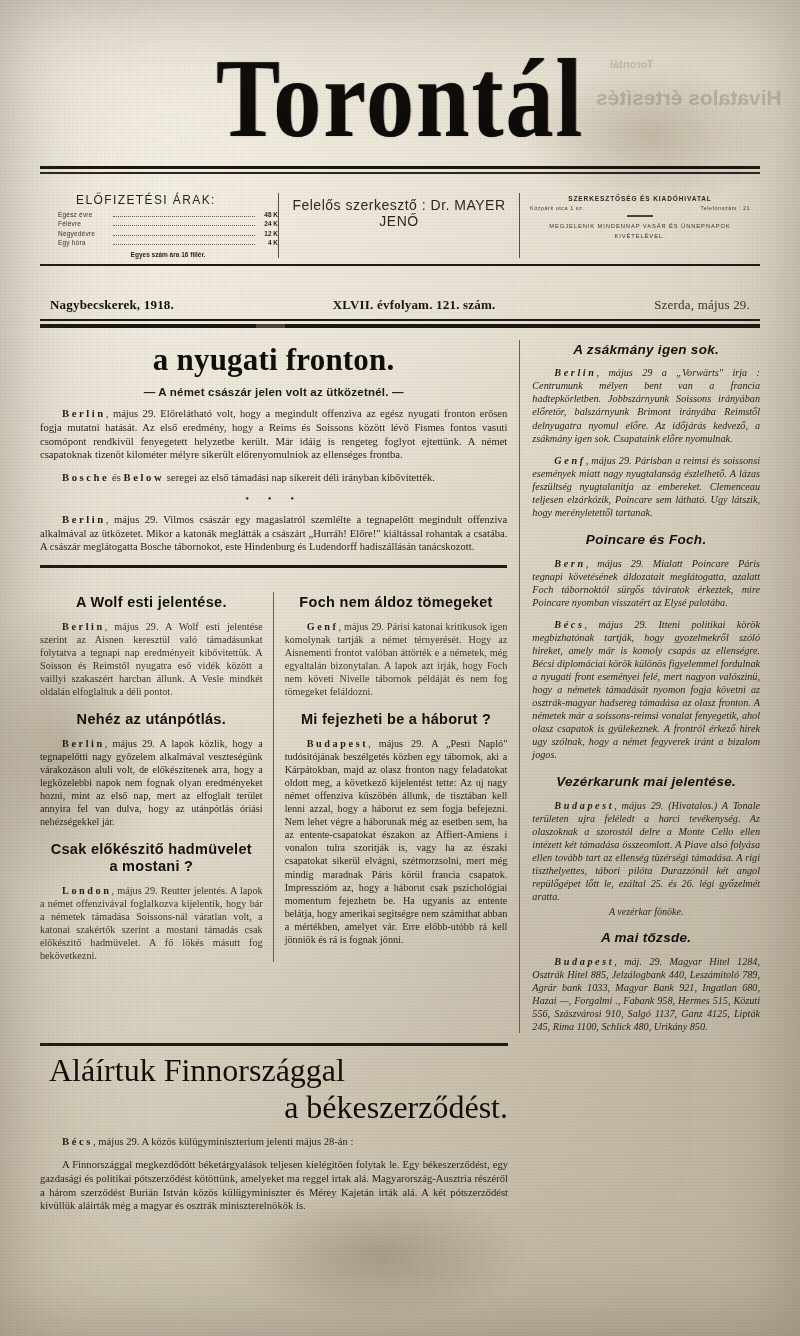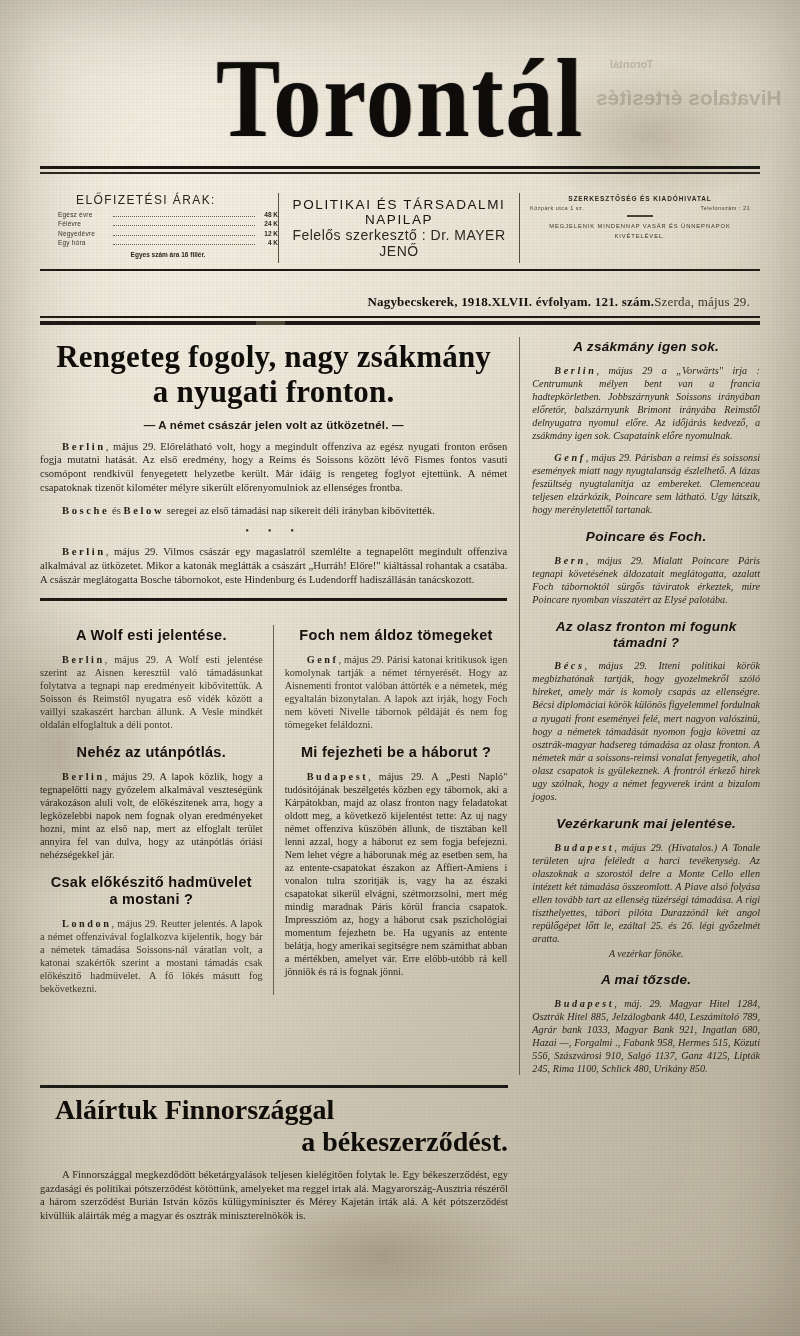--- a/index.html
+++ b/index.html
@@ -62,23 +62,23 @@
   .szerk{font-family:"Liberation Sans",sans-serif;font-size:14px;letter-spacing:.5px;margin-top:0;color:#2e2820;}
 
   .hr-head{font-family:"Liberation Sans",sans-serif;font-size:6.5px;font-weight:700;letter-spacing:.9px;color:#2d2821;}
   .hr-sub{font-family:"Liberation Sans",sans-serif;font-size:5.5px;letter-spacing:.5px;color:#4a4234;margin-top:3px;
           display:flex;justify-content:space-between;padding:0 6px;}
   .hr-dash{width:26px;height:2px;background:#4a4234;margin:4px auto 5px auto;}
   .hr-foot{font-family:"Liberation Sans",sans-serif;font-size:5.8px;letter-spacing:.9px;color:#3b3428;line-height:1.7;}
 
   
   .dateline{
-    display:flex;justify-content:flex-end;align-items:baseline;
+    display:flex;justify-content:space-between;align-items:baseline;
     padding:19px 10px 6px 10px;font-size:13px;letter-spacing:.2px;
-    border-bottom:2px solid #1d1a15;margin-top:4px;
+    border-bottom:2px solid #1d1a15;margin-top:12px;
   }
   .dateline .d1{font-weight:700;color:#14110d;}
   .dateline .d2{font-weight:700;color:#1a1613;}
   .dateline .d3{color:#3a342a;}
   .thick-rule{height:4px;background:#1c1914;margin-top:3px;
     background-image:linear-gradient(90deg,#1c1914 0 30%,#4c4538 30% 34%,#1c1914 34% 100%);}
 
   
   .grid{display:flex;margin-top:12px;}
   .colmain{width:468px;padding-right:12px;border-right:1px solid #6a6150;}
@@ -113,21 +113,21 @@
   .sc.right{padding-left:11px;}
 
   h2.sec{
     font-family:"Liberation Sans",sans-serif;font-weight:700;
     font-size:14.5px;text-align:center;letter-spacing:.3px;
     margin:13px 0 6px 0;color:#15120f;line-height:1.16;
   }
   h2.sec.first{margin-top:2px;}
   h2.sec.side{font-size:13.5px;}
   h3.bigsec{
-    font-weight:700;font-size:28px;line-height:1.16;margin:6px 0 0 15px;color:#100e0b;
+    font-weight:400;font-size:32px;line-height:1.16;margin:6px 0 0 9px;color:#100e0b;
   }
   h3.bigsec .r{display:block;text-align:right;}
   .sig{text-align:center;font-size:10px;margin-top:3px;color:#2a241d;}
 
   
   .fade-a{color:#3c352b;}
   .smudge{
     position:absolute;border-radius:50%;pointer-events:none;z-index:30;
     background:radial-gradient(ellipse at center, rgba(126,112,86,.30), rgba(126,112,86,0) 70%);
     mix-blend-mode:multiply;
@@ -178,21 +178,20 @@
         </div>
         <div class="price-row">
           <span class="lbl">Egy hóra</span>
           <span class="dots"></span>
           <span class="val">4 K</span>
         </div>
         <div class="price-single">Egyes szám ára 16 fillér.</div>
       </div>
 
       <div class="hb-col hb-mid">
-        <div class="napilap">POLITIKAI ÉS TÁRSADALMI NAPILAP</div>
         <div class="szerk">Felelős szerkesztő : Dr. MAYER JENŐ</div>
       </div>
 
       <div class="hb-col hb-right">
         <div class="hr-head">SZERKESZTŐSÉG ÉS KIADÓHIVATAL</div>
         <div class="hr-sub">
           <span>Közpárk utca 1 sz.</span>
           <span>Telefonszám : 21</span>
         </div>
         <div class="hr-dash"></div>
@@ -205,21 +204,20 @@
       <span class="d2">XLVII. évfolyam. 121. szám.</span>
       <span class="d3">Szerda, május 29.</span>
     </div>
     <div class="thick-rule"></div>
 
     <div class="grid">
 
       <div class="colmain">
 
         <h1 class="lead-h1">
-          <span>Rengeteg fogoly, nagy zsákmány</span>
           <span class="l2">a nyugati fronton.</span>
         </h1>
         <div class="lead-sub">A német császár jelen volt az ütközetnél.</div>
 
         <p class="body"><span class="sp">Berlin</span><span>, május 29. Előrelátható volt, hogy a megindult offenziva az egész nyugati fronton erősen fogja mutatni hatását. Az első eredmény, hogy a Reims és Soissons között lévő Fismes fontos vasuti csomópont rendkivül fenyegetett helyzetbe került. Már idáig is rengeteg foglyot ejtettünk. A német csapatoknak tizenöt kilométer mélyre sikerült előrenyomulniok az ellenséges frontba.</span></p>
 
         <p class="body"><span class="sp">Bosche</span> <span class="fade-a">és</span> <span class="sp">Below</span><span> seregei az első támadási nap sikereit déli irányban kibővitették.</span></p>
 
         <div class="stars">• • •</div>
 
@@ -258,41 +256,38 @@
       <div class="colside">
 
         <h2 class="sec side first">A zsákmány igen sok.</h2>
         <p class="body narrow fade-a"><span class="sp">Berlin</span><span>, május 29 a „Vorwärts" irja : Centrumunk mélyen bent van a francia hadtepkörletben. Jobbszárnyunk Soissons irányában előretör, balszárnyunk Brimont irányába Reimstől delnyugatra nyomul előre. Az időjárás kedvező, a zsákmány igen sok. Csapataink előre nyomulnak.</span></p>
 
         <p class="body narrow fade-a"><span class="sp">Genf</span><span>, május 29. Párisban a reimsi és soissonsi események miatt nagy nyugtalanság észlelhető. A lázas feszültség nyugtalanitja az embereket. Clemenceau teljesen elzárkózik, Poincare sem látható. Ugy látszik, hogy merényletettől tartanak.</span></p>
 
         <h2 class="sec side">Poincare és Foch.</h2>
         <p class="body narrow fade-a"><span class="sp">Bern</span><span>, május 29. Mialatt Poincare Páris tegnapi követésének áldozatait meglátogatta, azalatt Foch tábornoktól sürgős táviratok érkeztek, mire Poincare nyomban visszatért az Elysé palotába.</span></p>
 
-        <h2 class="sec side">
-          <span>Az olasz fronton mi fogunk</span><br>
-          <span>támadni ?</span>
-        </h2>
         <p class="body narrow fade-a"><span class="sp">Bécs</span><span>, május 29. Itteni politikai körök megbizhatónak tartják, hogy gyozelmekről szóló hireket, amely már is komoly csapás az ellenségre. Bécsi diplomáciai körök különös figyelemmel fordulnak a nyugati front eseményei felé, mert nagyon valószinü, hogy a németek támadását nyomon fogja követni az osztrák-magyar hadsereg támadása az olasz fronton. A németek már a soissons-reimsi vonalat fenyegetik, ahol olasz csapatok is gyülekeznek. A frontról érkező hirek ugy szólnak, hogy a német fegyverek iránt a bizalom jogos.</span></p>
 
         <h2 class="sec side">Vezérkarunk mai jelentése.</h2>
         <p class="body narrow fade-a"><span class="sp">Budapest</span><span>, május 29. (Hivatalos.) A Tonale területen ujra feléledt a harci tevékenység. Az olaszoknak a szorostól delre a Monte Cello ellen intézett két támadása összeomlott. A Piave alsó folyása ellen tovább tart az ellenség tüzérségi támadása. A rigi tiszthelyettes, tábori pilóta Durazzónál két angol repülőgépet lőtt le, ezáltal 25. és 26. légi győzelmét aratta.</span></p>
         <div class="sig">A vezérkar fönöke.</div>
 
         <h2 class="sec side">A mai tőzsde.</h2>
         <p class="body narrow"><span class="sp">Budapest</span><span>, máj. 29. Magyar Hitel 1284, Osztrák Hitel 885, Jelzálogbank 440, Leszámitoló 789, Agrár bank 1033, Magyar Bank 921, Ingatlan 680, Hazai —, Forgalmi ., Fabank 958, Hermes 515, Közuti 556, Szászvárosi 910, Salgó 1137, Ganz 4125, Lipták 245, Rima 1100, Schlick 480, Urikány 850.</span></p>
       </div>
     </div>
 
     <div style="width:468px;padding-right:12px;">
       <div class="dbl-rule" style="margin-top:10px;"></div>
       <h3 class="bigsec">
         <span>Aláírtuk Finnországgal</span>
         <span class="r">a békeszerződést.</span>
       </h3>
+      <p class="body"><span class="sp">Bécs</span><span>, május 29. A közös külügyminiszterium jelenti május 28-án :</span></p>
       <p class="body">A Finnországgal megkezdődött béketárgyalások teljesen kielégitően folytak le. Egy békeszerződést, egy gazdasági és politikai pótszerződést kötöttünk, amelyeket ma reggel irtak alá. Magyarország-Ausztria részéről a három szerződést Burián István közös külügyminiszter és Mérey Kajetán irták alá. A két pótszerződést kivüllük aláirták még a magyar és osztrák miniszterelnökök is.</p>
     </div>
 
   </div>
 
   <div class="grain"></div>
   <div class="vignette"></div>
 </div>
 
 </body></html>

